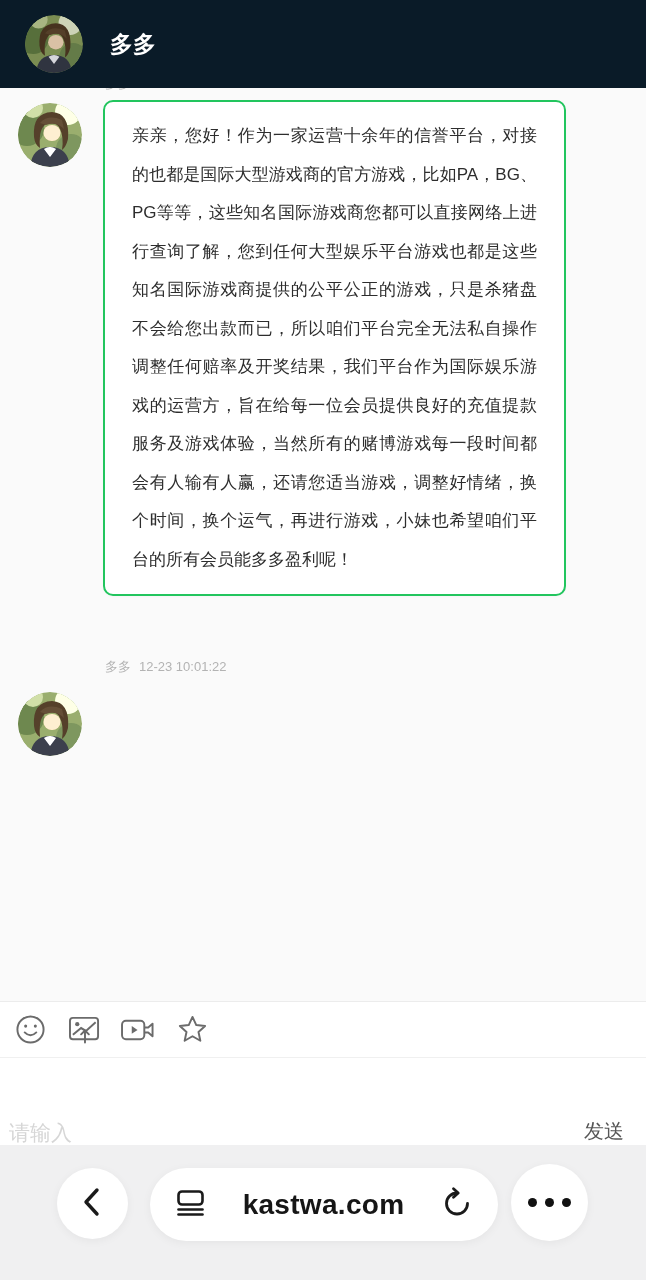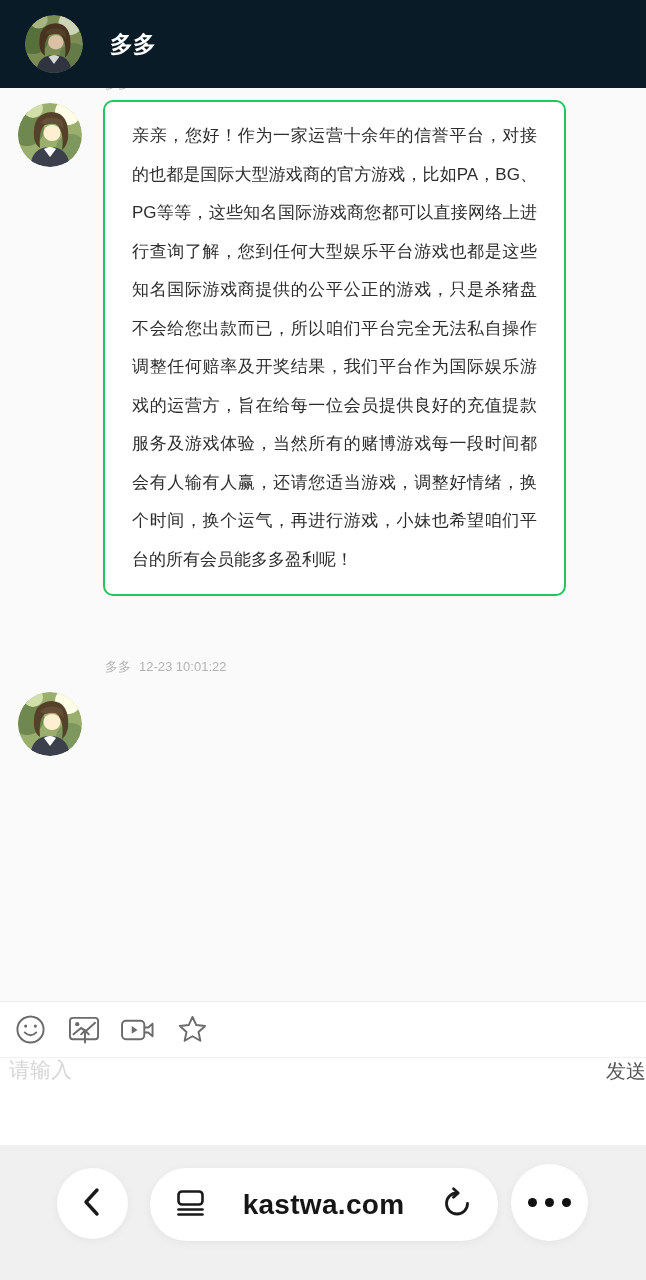--- a/index.html
+++ b/index.html
@@ -42,29 +42,29 @@
   .toolbar{
     position:absolute;left:0;top:1001px;width:646px;height:55px;background:#fff;
     border-top:1px solid #ececec;display:flex;align-items:center;z-index:2;box-sizing:border-box;
     padding-left:14px;gap:21px;
   }
   .tool-btn{width:33px;height:33px;display:flex;align-items:center;justify-content:center;}
   .tool-btn svg{display:block;}
   
   .composer{
     position:absolute;left:0;top:1057px;width:646px;height:88px;background:#fff;
-    border-top:1px solid #f0f0f0;display:flex;align-items:flex-start;z-index:2;box-sizing:border-box;
+    border-top:1px solid #f0f0f0;display:flex;align-items:flex-end;z-index:2;box-sizing:border-box;
   }
   .composer input{
     flex:1;border:none;outline:none;background:transparent;
     font-size:21px;color:#333;padding:0 0 0 9px;
     font-family:"Liberation Sans","DejaVu Sans",sans-serif;
   }
   .composer input::placeholder{color:#d6d6d6;}
-  .send-btn{font-size:20px;color:#565656;margin-right:0;flex:none;cursor:pointer;}
+  .send-btn{font-size:20px;color:#565656;margin-right:22px;flex:none;cursor:pointer;}
   
   .navbar{position:absolute;left:0;top:1145px;width:646px;height:135px;background:#f0f0f1;z-index:4;}
   .nav-circle{
     position:absolute;background:#fff;border-radius:50%;
     box-shadow:0 2px 10px rgba(0,0,0,.05);
     display:flex;align-items:center;justify-content:center;
   }
   .back-btn{left:57px;top:23px;width:71px;height:71px;}
   .more-btn{left:511px;top:19px;width:77px;height:77px;gap:8px;}
   .more-btn .dot{width:9px;height:9px;border-radius:50%;background:#111;}

